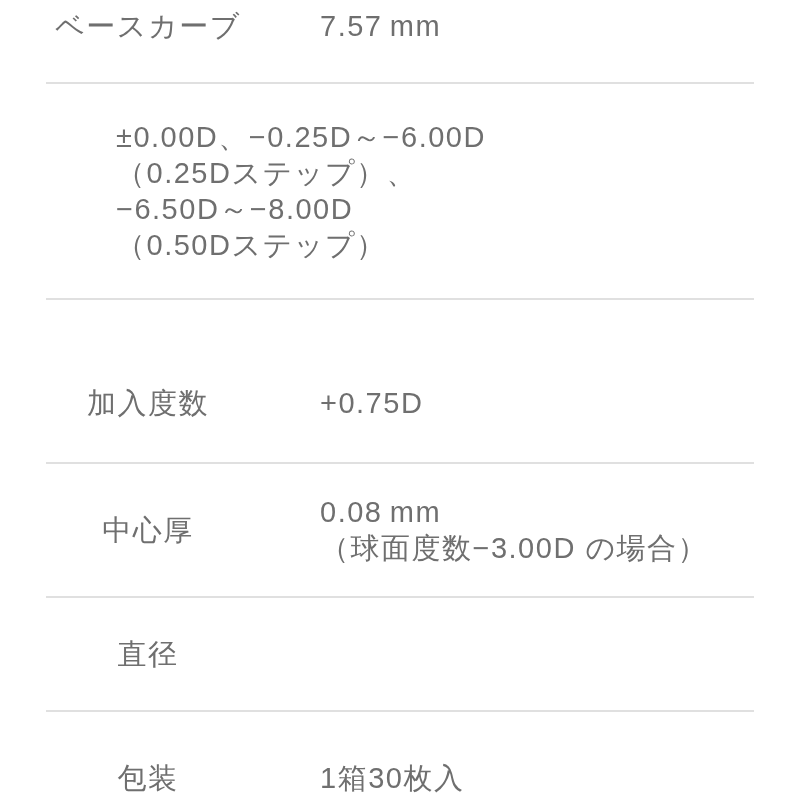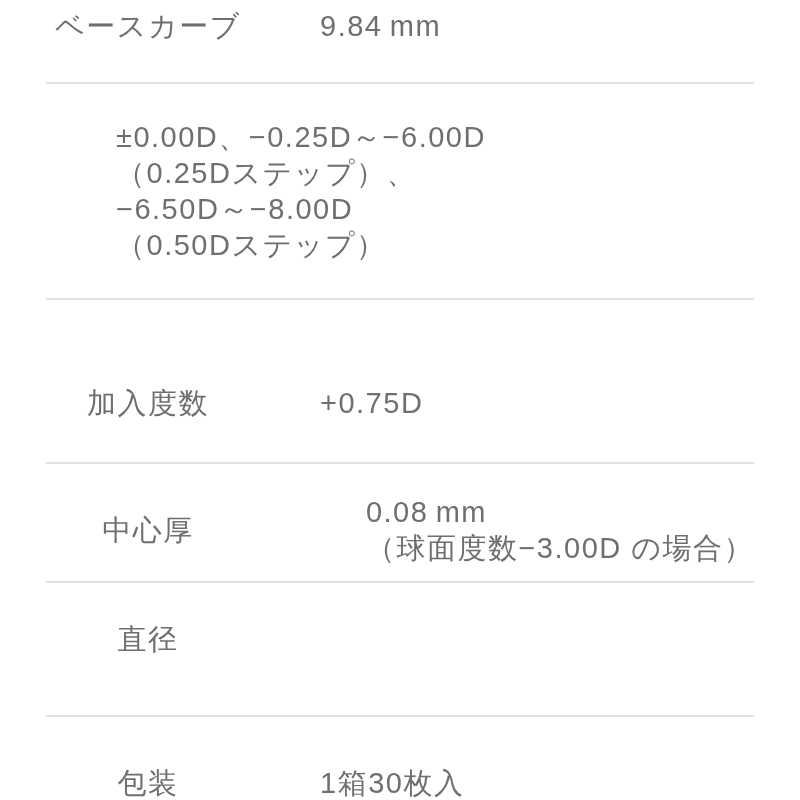--- a/index.html
+++ b/index.html
@@ -23,42 +23,42 @@
     border-bottom: 2px solid #e0e0e0;
     padding: 38px 0;
     font-size: 29px;
     line-height: 36px;
     letter-spacing: 1.5px;
   }
   
   .spec-row:nth-child(1) { padding-top: 8px; padding-bottom: 38px; }
   .spec-row:nth-child(2) { padding-top: 35px; padding-bottom: 35px; }
   .spec-row:nth-child(3) { padding-top: 41px; padding-bottom: 41px; margin-top: 44px; }
-  .spec-row:nth-child(4) { padding-top: 30px; padding-bottom: 15px; justify-content: space-between; }
-  .spec-row:nth-child(5) { padding-top: 38px; padding-bottom: 58px; }
+  .spec-row:nth-child(4) { padding-top: 30px; padding-bottom: 30px; }
+  .spec-row:nth-child(5) { padding-top: 38px; padding-bottom: 38px; }
   .spec-row:nth-child(6) { padding-top: 48px; border-bottom: none; }
   .spec-label {
     flex: 0 0 204px;
     text-align: center;
   }
   .spec-value {
     padding-left: 70px;
   }
   .spec-value .value-line {
     white-space: nowrap;
   }
 </style>
 </head>
 <body>
 
 <div class="spec-table" id="spec-table">
   <div class="spec-row">
     <div class="spec-label">ベースカーブ</div>
     <div class="spec-value">
-        <div class="value-line">9.84 mm</div>
+        <div class="value-line">7.57 mm</div>
       </div>
   </div>
 
   <div class="spec-row">
     <div class="spec-value">
         <div class="value-line">±0.00D、−0.25D～−6.00D</div>
         <div class="value-line">（0.25Dステップ）、</div>
         <div class="value-line">−6.50D～−8.00D</div>
         <div class="value-line">（0.50Dステップ）</div>
       </div>

